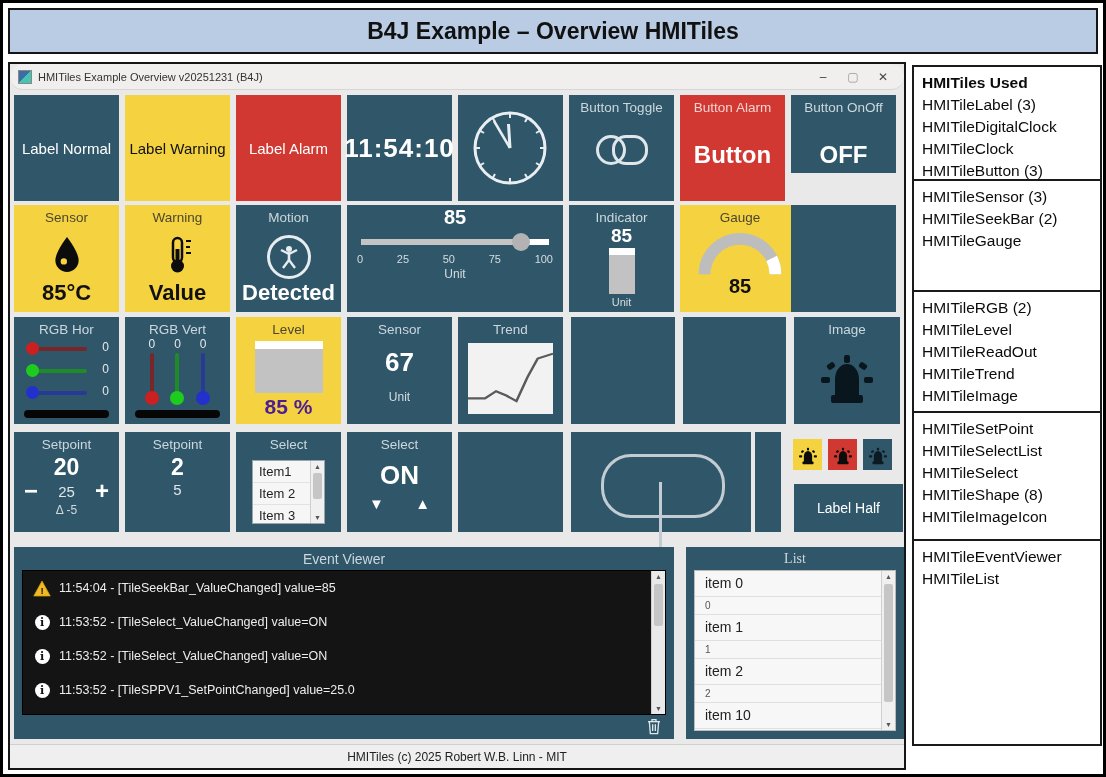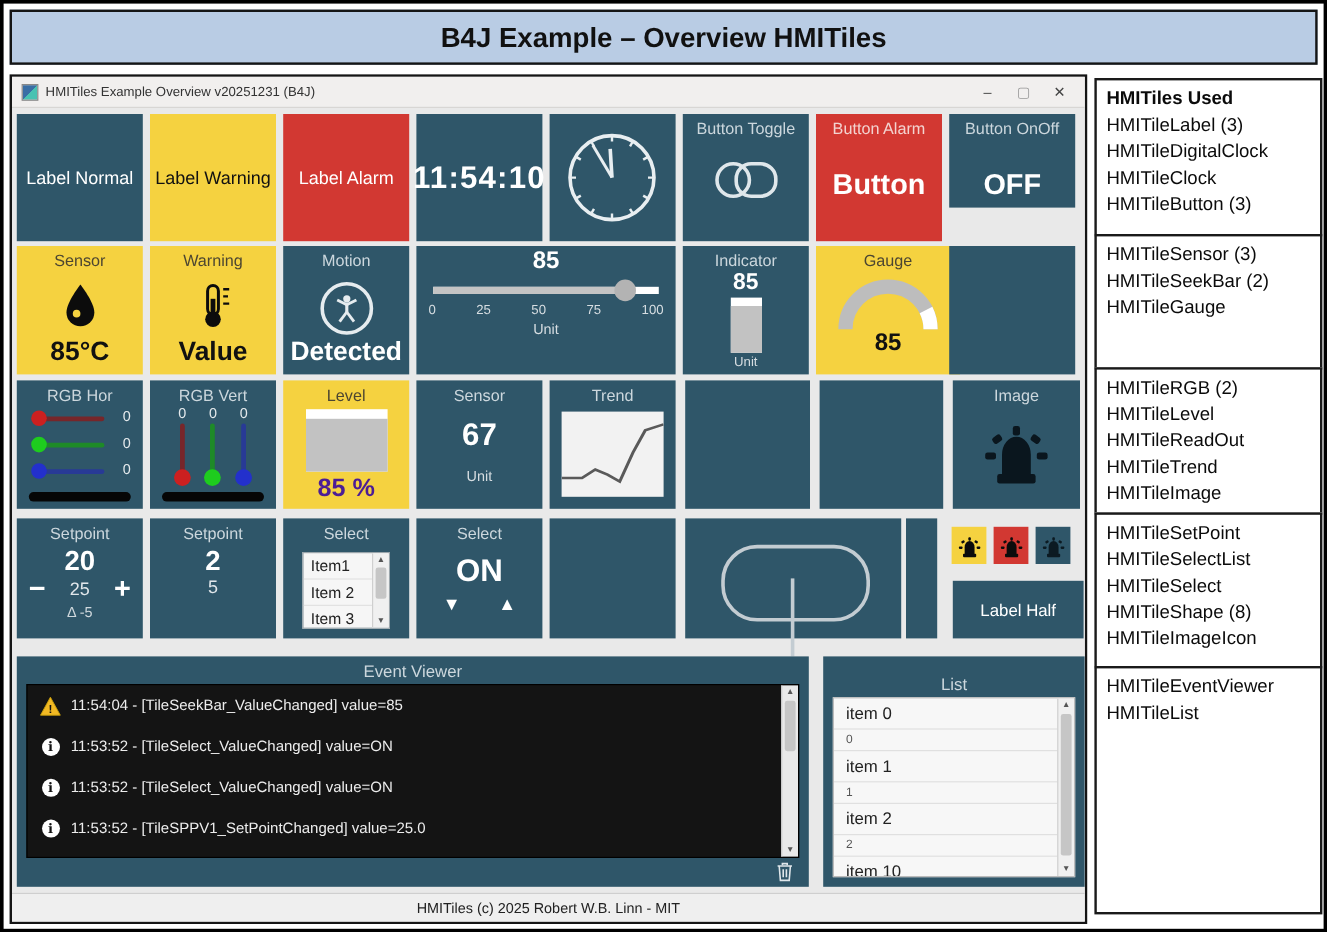--- a/index.html
+++ b/index.html
@@ -4,21 +4,21 @@
 <style>
   html,body{margin:0;padding:0;background:#fff;}
   #page{position:relative;width:1106px;height:777px;background:#ffffff;font-family:"Liberation Sans",sans-serif;overflow:hidden;}
   #frame{position:absolute;inset:0;border:3px solid #000;pointer-events:none;z-index:50;}
   
   #banner{position:absolute;left:8px;top:8px;width:1086px;height:42px;background:#b9cce4;border:2px solid #151515;
           display:flex;align-items:center;justify-content:center;font-size:23px;font-weight:600;color:#111;}
   
   #win{position:absolute;left:8px;top:62px;width:894px;height:704px;border:2px solid #151515;background:#e9e9e9;}
   #titlebar{position:absolute;left:0;top:0;right:0;height:26px;background:#f1efee;border-bottom:1px solid #d8d6d4;
-            display:flex;align-items:center;padding:0 6px;box-sizing:border-box;}
+            display:flex;align-items:center;padding:0 6px;box-sizing:border-box;border-radius:13px;}
   #appicon{width:12px;height:12px;margin:0 6px 0 2px;background:linear-gradient(135deg,#3a6ea5 0 50%,#49c2b2 50% 100%);border:1px solid #888;}
   #wintitle{font-size:11px;color:#333;flex:1;}
   .winctl{width:30px;height:20px;display:flex;align-items:center;justify-content:center;font-size:12px;color:#444;cursor:default;}
   .winctl.max{color:#999;}
   
   #canvas{position:absolute;left:0;top:26px;right:0;bottom:23px;background:#e9e9e9;overflow:hidden;}
   #statusbar{position:absolute;left:0;bottom:0;right:0;height:23px;background:#efefef;border-top:1px solid #cfcfcf;
              display:flex;align-items:center;justify-content:center;font-size:12px;color:#222;}
   .tile{position:absolute;background:#2f5669;color:#fff;box-sizing:border-box;}
   .tile.yellow{background:#f5d240;color:#111;}
@@ -102,21 +102,21 @@
   .ev-ico{width:18px;height:18px;margin-right:8px;display:flex;align-items:center;justify-content:center;flex:none;}
   .info-circle{width:15px;height:15px;border-radius:50%;background:#fff;color:#111;font-size:11px;font-weight:bold;font-family:"DejaVu Serif",serif;display:flex;align-items:center;justify-content:center;}
   .ev-footer{height:24px;display:flex;align-items:center;justify-content:flex-end;padding-right:12px;}
   
   .vscroll{position:absolute;top:0;right:0;bottom:0;width:13px;background:#f0f0f0;border-left:1px solid #cfcfcf;}
   .vs-arrow{position:absolute;left:0;right:0;height:11px;font-size:7px;color:#555;text-align:center;line-height:11px;}
   .vs-up{top:0;} .vs-dn{bottom:0;}
   .vs-thumb{position:absolute;left:2px;right:2px;background:#c6c6c6;border-radius:2px;}
   
   #listtile{display:flex;flex-direction:column;}
-  .list-title{font-size:14px;color:#ccd7dd;text-align:center;padding:15px 0 3px 0;}
+  .list-title{font-size:14px;color:#ccd7dd;text-align:center;padding:4px 0 3px 0;font-family:Liberation Serif, serif;}
   .list-box{position:relative;flex:1;margin:0 8px 8px 8px;background:#f7f7f7;border:1px solid #bbb;overflow:hidden;}
   .list-rows{position:absolute;left:0;top:0;right:13px;bottom:0;}
   .li-label{height:25px;line-height:25px;padding-left:10px;font-size:14px;color:#222;border-bottom:1px solid #e0e0e0;}
   .li-sub{height:17px;line-height:17px;padding-left:10px;font-size:10px;color:#555;border-bottom:1px solid #e0e0e0;}
   
   #sidebar{position:absolute;left:912px;top:65px;width:190px;height:705px;background:#fff;}
   .sb-box{box-sizing:border-box;border:2px solid #1a1a1a;margin-top:-2px;padding:5px 6px 0 8px;background:#fff;}
   .sb-box:first-child{margin-top:0;}
   .sb-line{font-size:15.5px;line-height:22px;color:#0b0b0b;white-space:nowrap;}
   .sb-line.hdr{font-weight:bold;}
@@ -505,21 +505,21 @@
             <div class="vs-arrow vs-dn">▼</div>
           </div>
         </div>
       </div>
     </div>
 
     <div id="statusbar">HMITiles (c) 2025 Robert W.B. Linn - MIT</div>
   </div>
 
   <div id="sidebar">
-      <div class="sb-box" style="height: 132px;">
+      <div class="sb-box" style="height: 116px;">
         <div class="sb-line hdr">HMITiles Used</div>
         <div class="sb-line">HMITileLabel (3)</div>
         <div class="sb-line">HMITileDigitalClock</div>
         <div class="sb-line">HMITileClock</div>
         <div class="sb-line">HMITileButton (3)</div>
       </div>
       <div class="sb-box" style="height: 113px;">
         <div class="sb-line">HMITileSensor (3)</div>
         <div class="sb-line">HMITileSeekBar (2)</div>
         <div class="sb-line">HMITileGauge</div>

